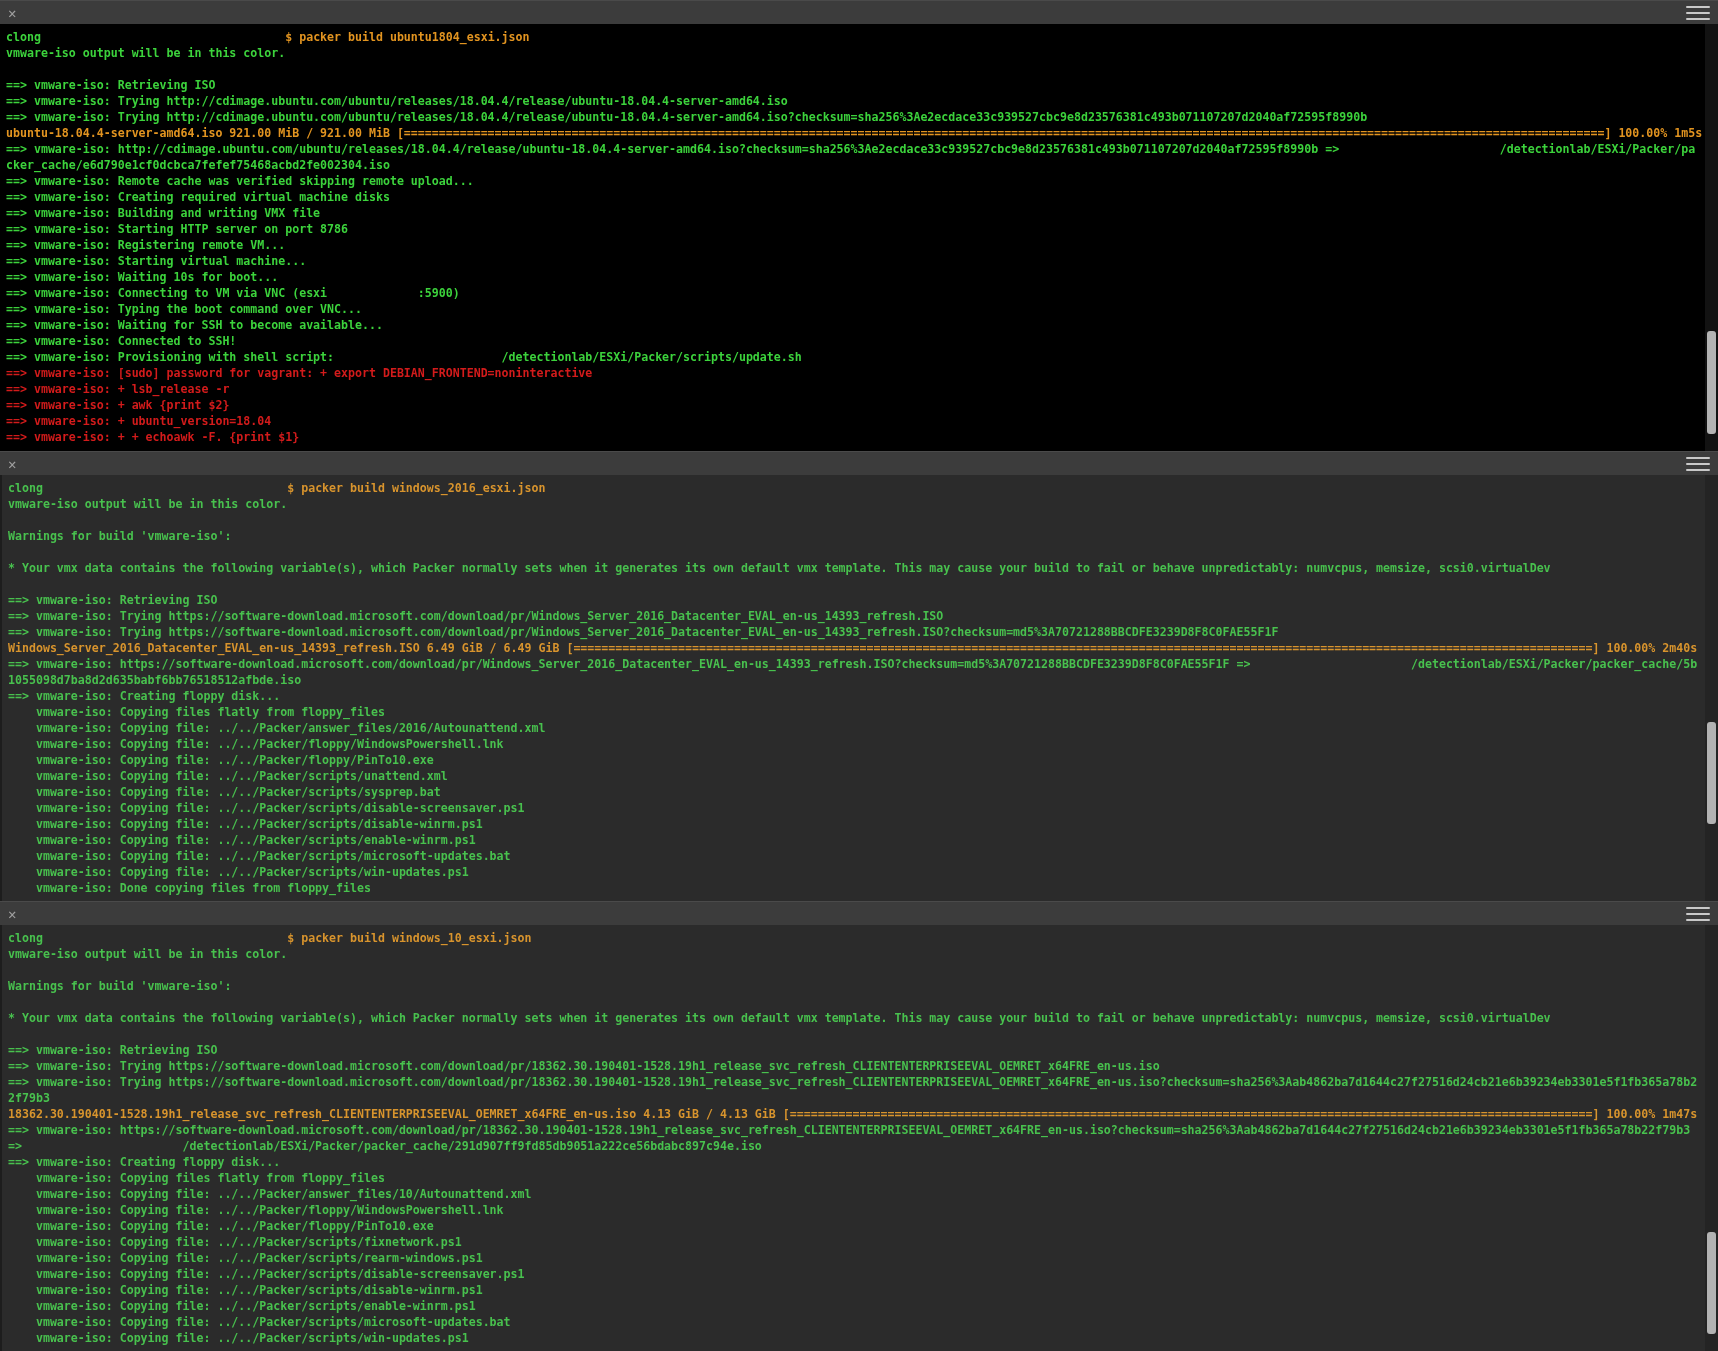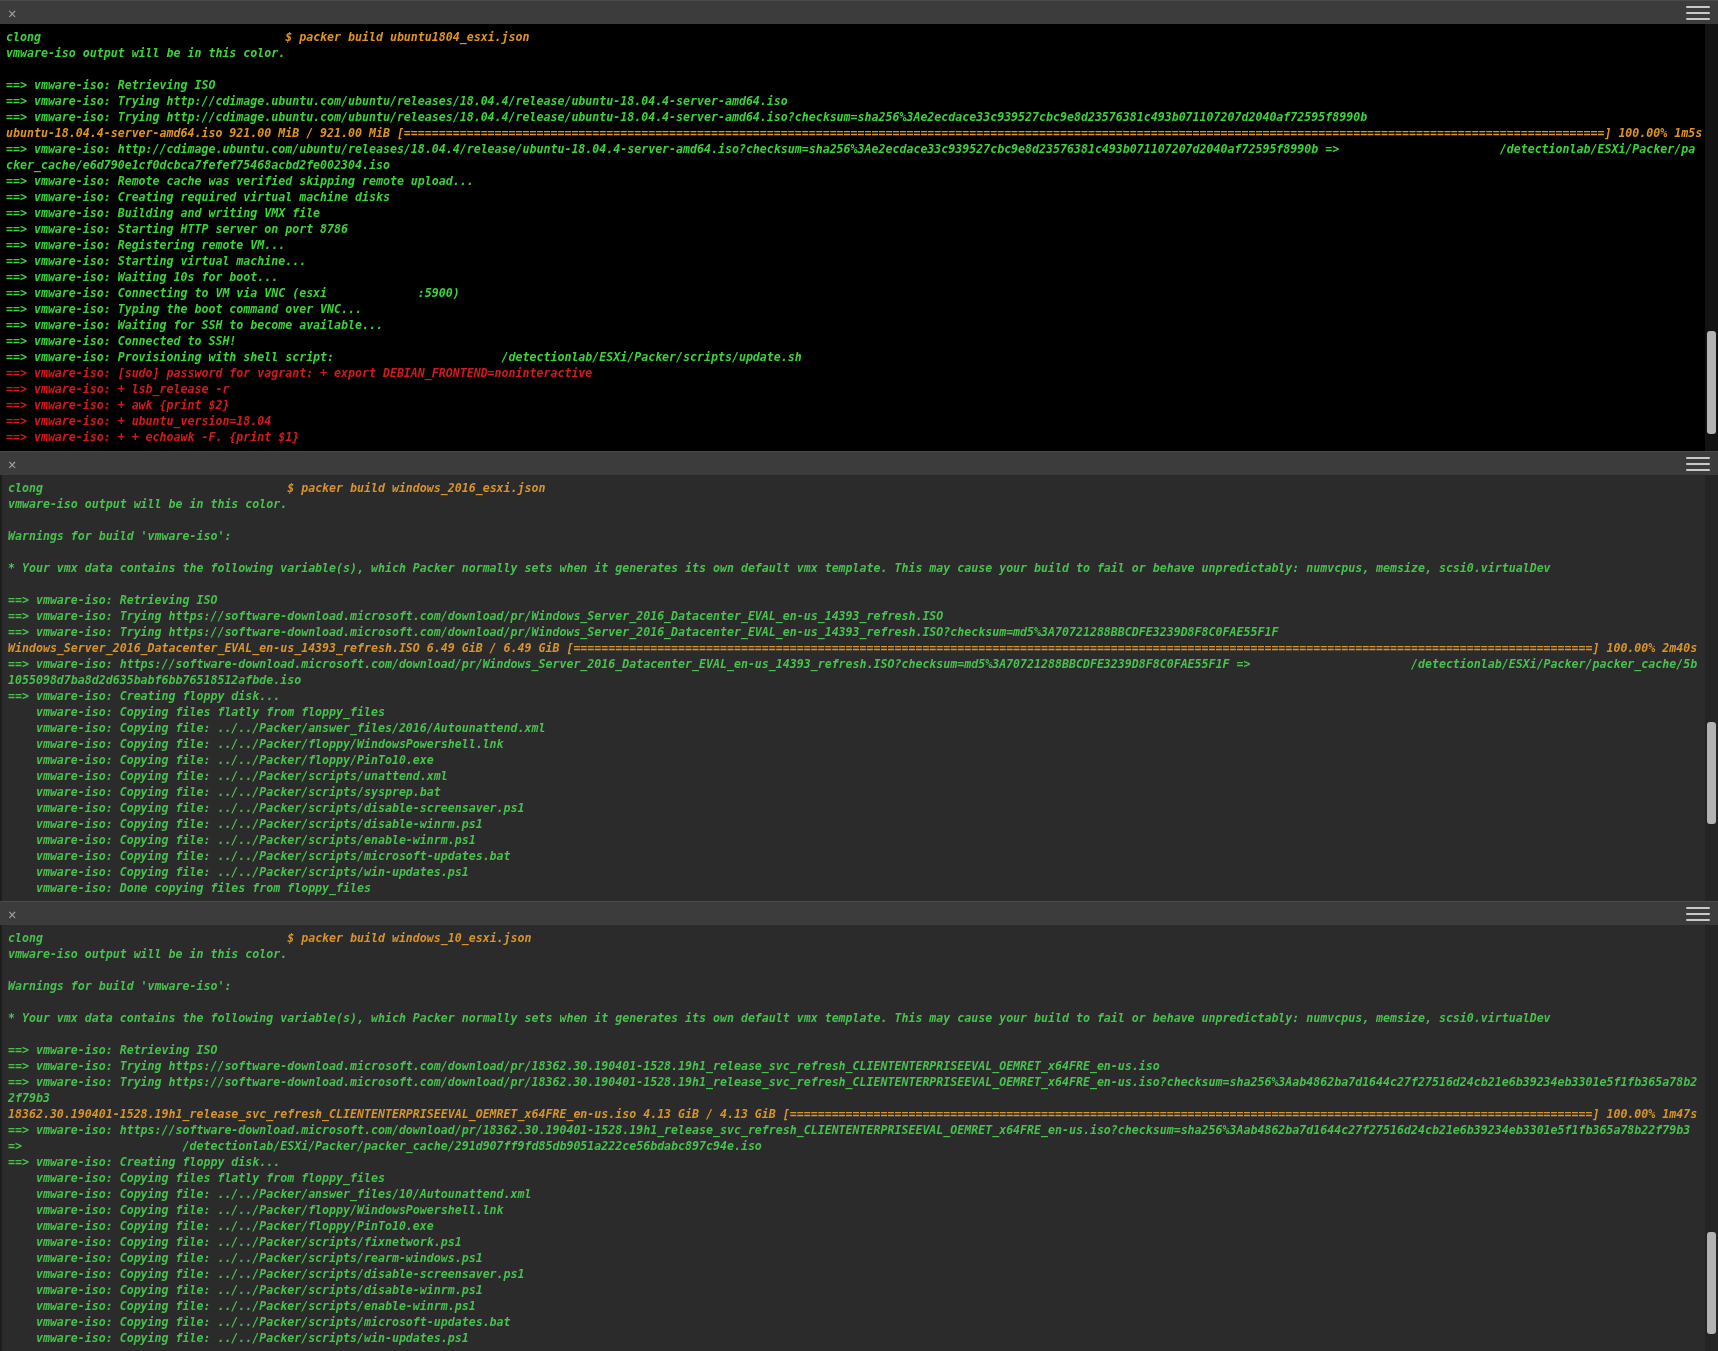--- a/index.html
+++ b/index.html
@@ -16,21 +16,21 @@
   }
   .titlebar .close{
     color:var(--icon-gray);font-size:14px;line-height:14px;font-weight:normal;
     margin-left:8px;cursor:default;
   }
   .titlebar .menu{
     position:absolute;right:8px;top:5px;width:24px;height:14px;
     display:flex;flex-direction:column;justify-content:space-between;cursor:default;
   }
   .titlebar .menu i{display:block;height:2px;background:var(--icon-light);border-radius:1px;}
-  .pane{position:relative;overflow:hidden;font-style:italic;}
+  .pane{position:relative;overflow:hidden;}
   .pane.black{background:var(--bg-black);}
   .pane.gray{background:var(--bg-gray);border-left:2px solid #1d1d1d;box-sizing:border-box;}
   .pane .content{
     position:absolute;left:6px;top:5px;right:14px;bottom:0;
     white-space:pre;overflow:hidden;
   }
   .line{height:16px;white-space:pre;}
   .pane.black .green{color:var(--green-black);}
   .pane.black .orange{color:var(--orange-black);}
   .pane.gray .green{color:var(--green-gray);}

